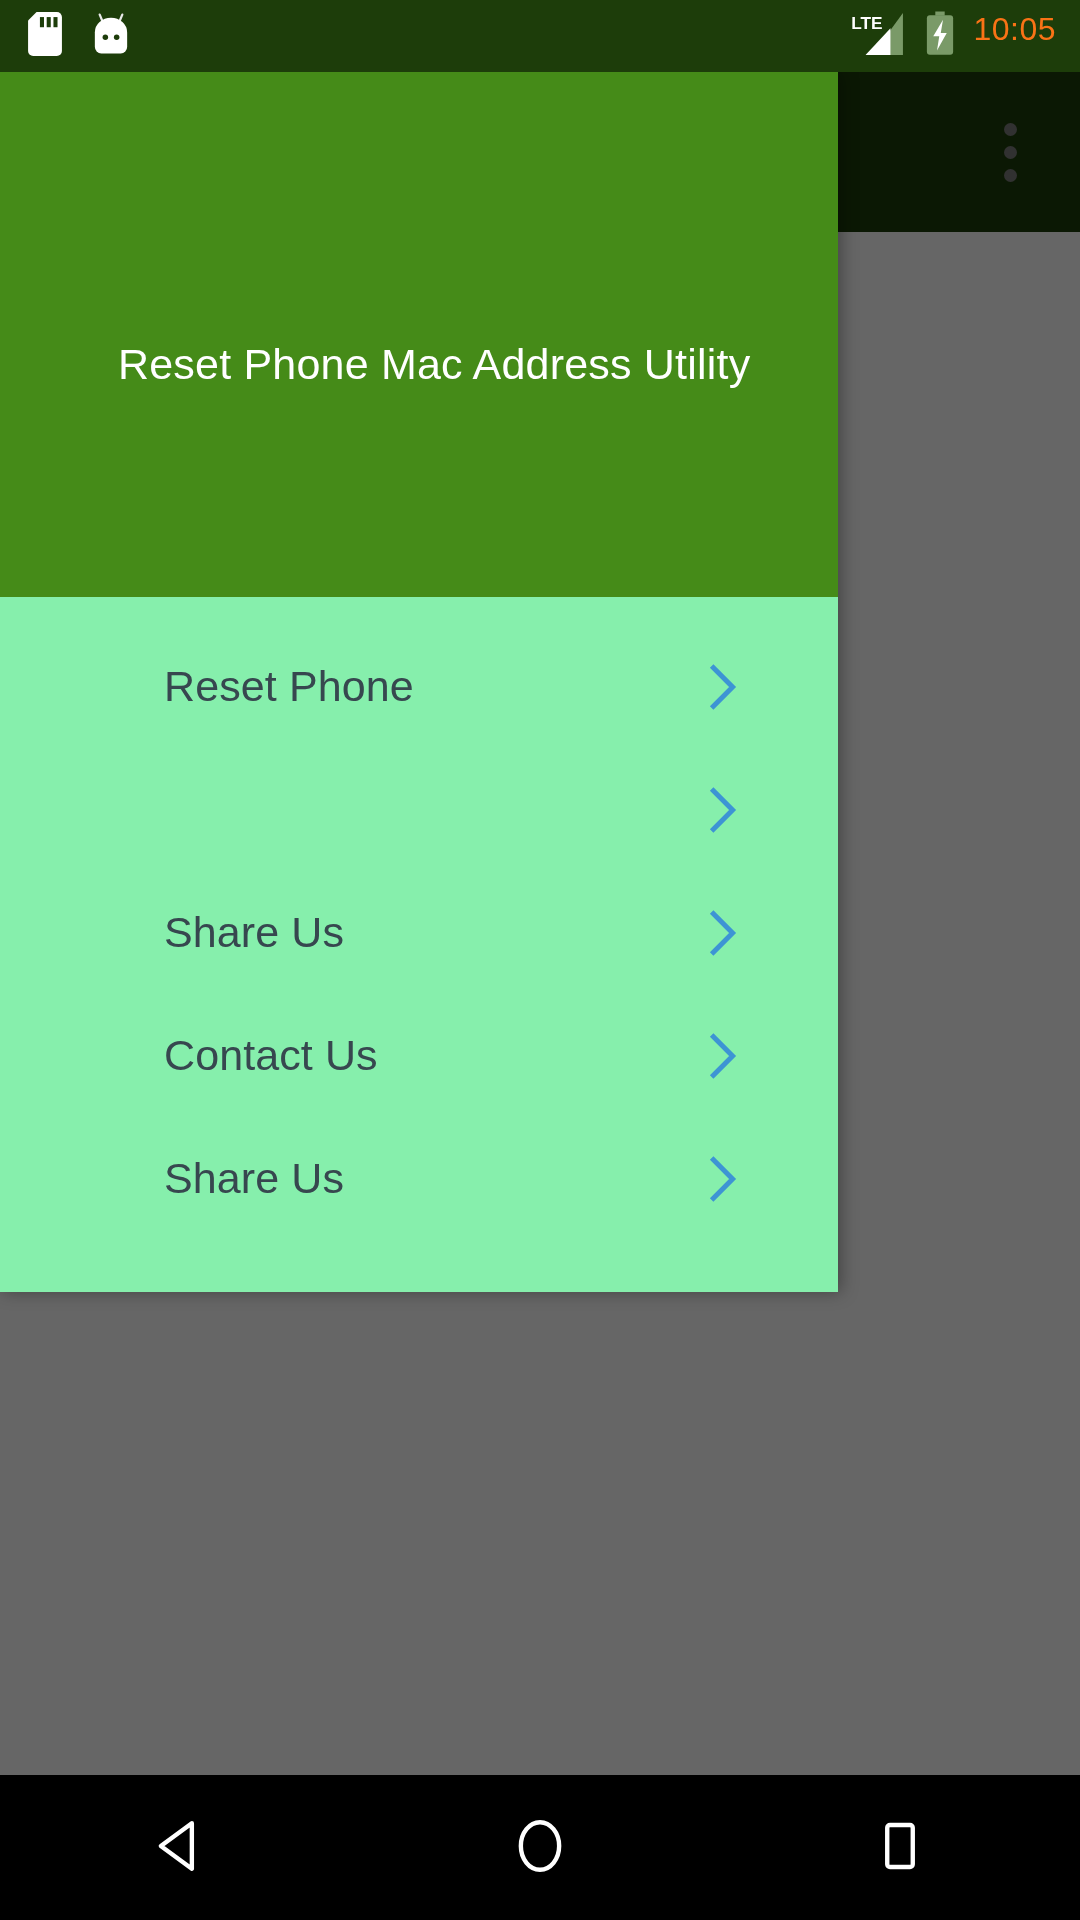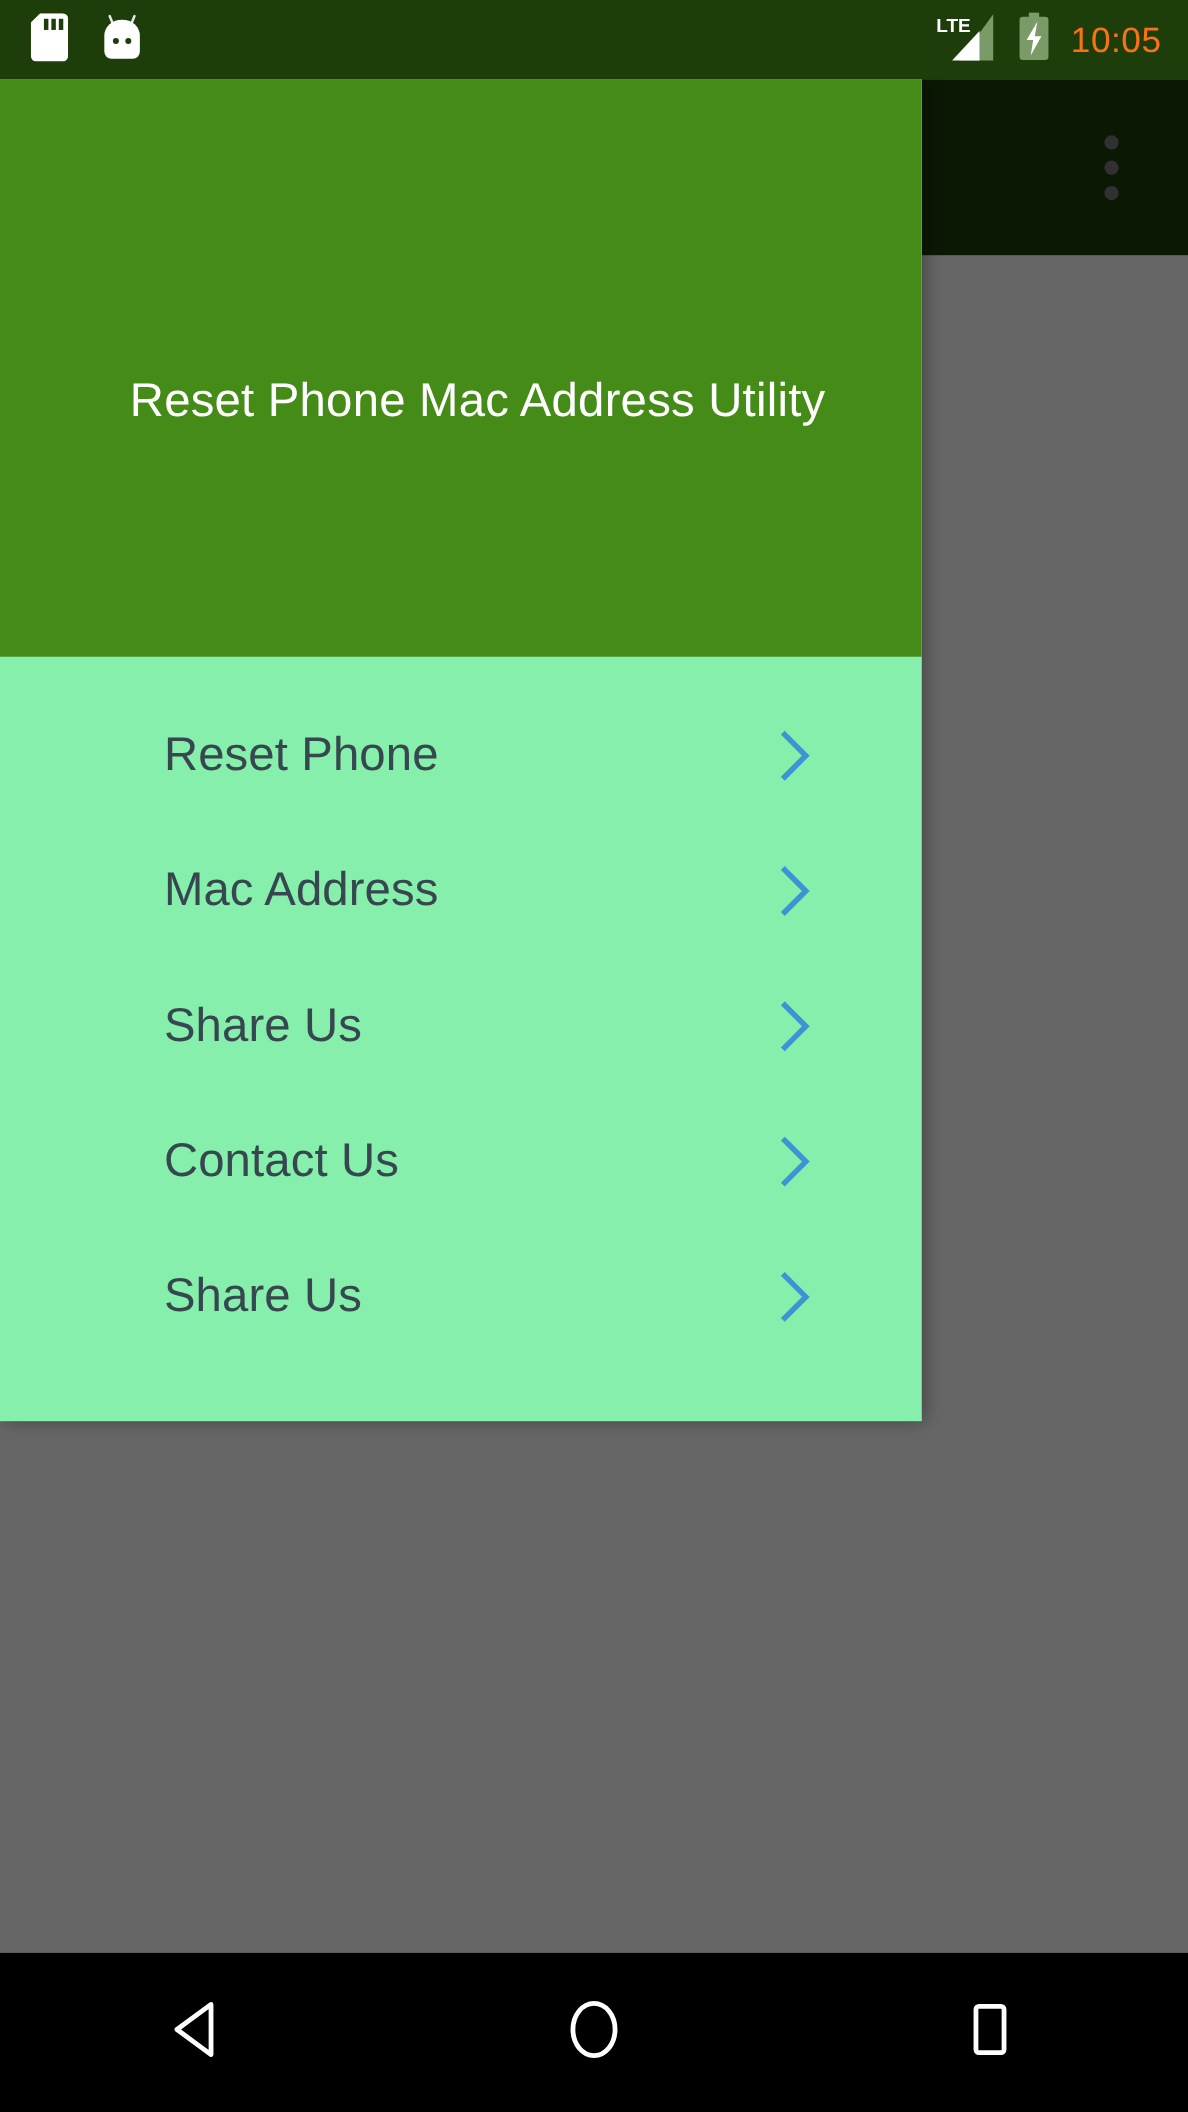--- a/index.html
+++ b/index.html
@@ -113,21 +113,20 @@
     position: absolute;
     left: 28px;
     display: flex;
     align-items: center;
     gap: 28px;
   }
   .sb-right {
     position: absolute;
     right: 24px;
     display: flex;
-    align-items: center;
     gap: 18px;
   }
   .sb-time {
     font-size: 32px;
     color: #f97316;
     letter-spacing: 0.5px;
     font-weight: 400;
   }
 
   
@@ -163,20 +162,21 @@
     padding-top: 28px;
   }
   .drawer-item {
     position: relative;
     height: 123px;
     display: flex;
     align-items: center;
     padding: 0 0 0 149px;
     box-sizing: border-box;
     cursor: pointer;
+    margin-left: 15px;
   }
   .drawer-item-label {
     font-size: 43px;
     color: #37474f;
     letter-spacing: 0.1px;
     white-space: nowrap;
   }
   .drawer-item-chevron {
     position: absolute;
     right: 92px;
@@ -247,21 +247,20 @@
       <div class="drawer-item">
         <span class="drawer-item-label">Reset Phone</span>
         <span class="drawer-item-chevron">
           <svg width="46" height="56" viewBox="0 0 24 28" aria-hidden="true">
             <polyline points="7,4 17,14 7,24" fill="none" stroke="#3d94d4" stroke-width="2.6" stroke-linecap="square" stroke-linejoin="miter"></polyline>
           </svg>
         </span>
       </div>
 
       <div class="drawer-item">
-        <span class="drawer-item-label">Mac Address</span>
         <span class="drawer-item-chevron">
           <svg width="46" height="56" viewBox="0 0 24 28" aria-hidden="true">
             <polyline points="7,4 17,14 7,24" fill="none" stroke="#3d94d4" stroke-width="2.6" stroke-linecap="square" stroke-linejoin="miter"></polyline>
           </svg>
         </span>
       </div>
 
       <div class="drawer-item">
         <span class="drawer-item-label">Share Us</span>
         <span class="drawer-item-chevron">

